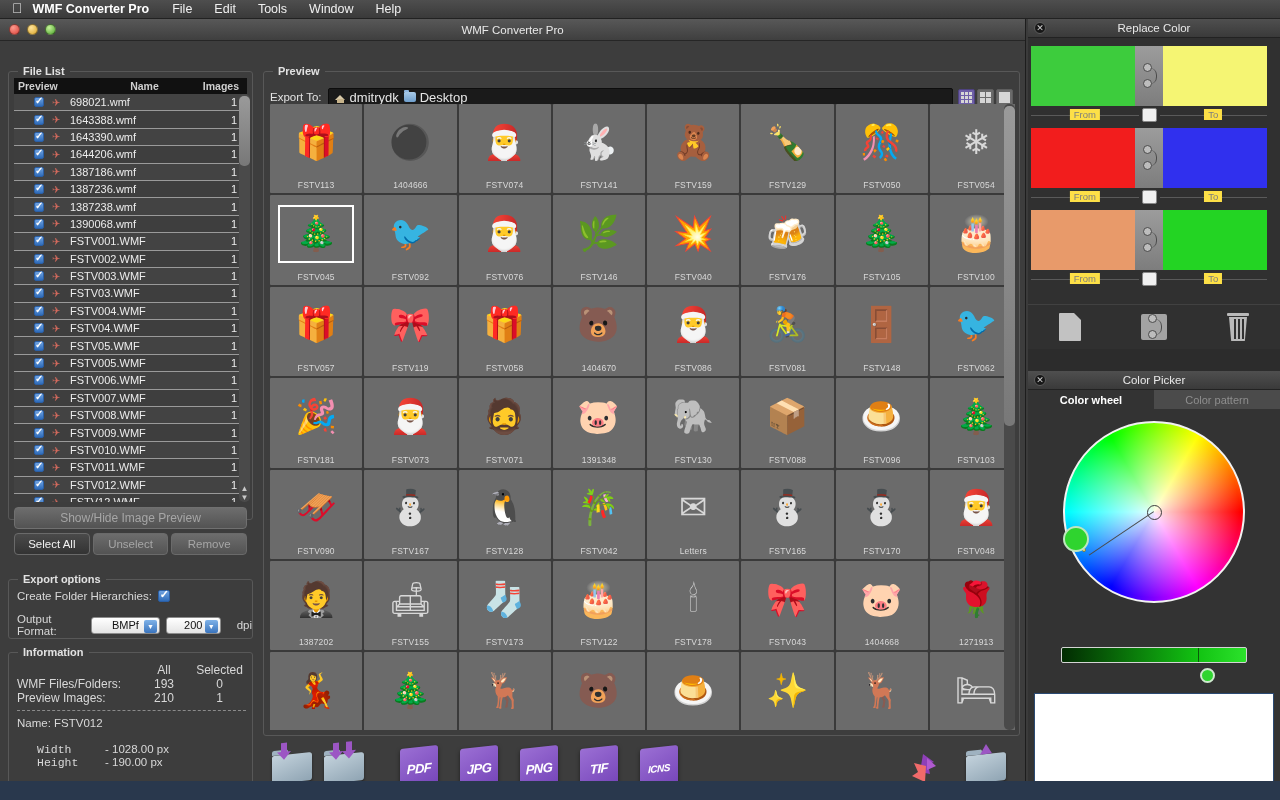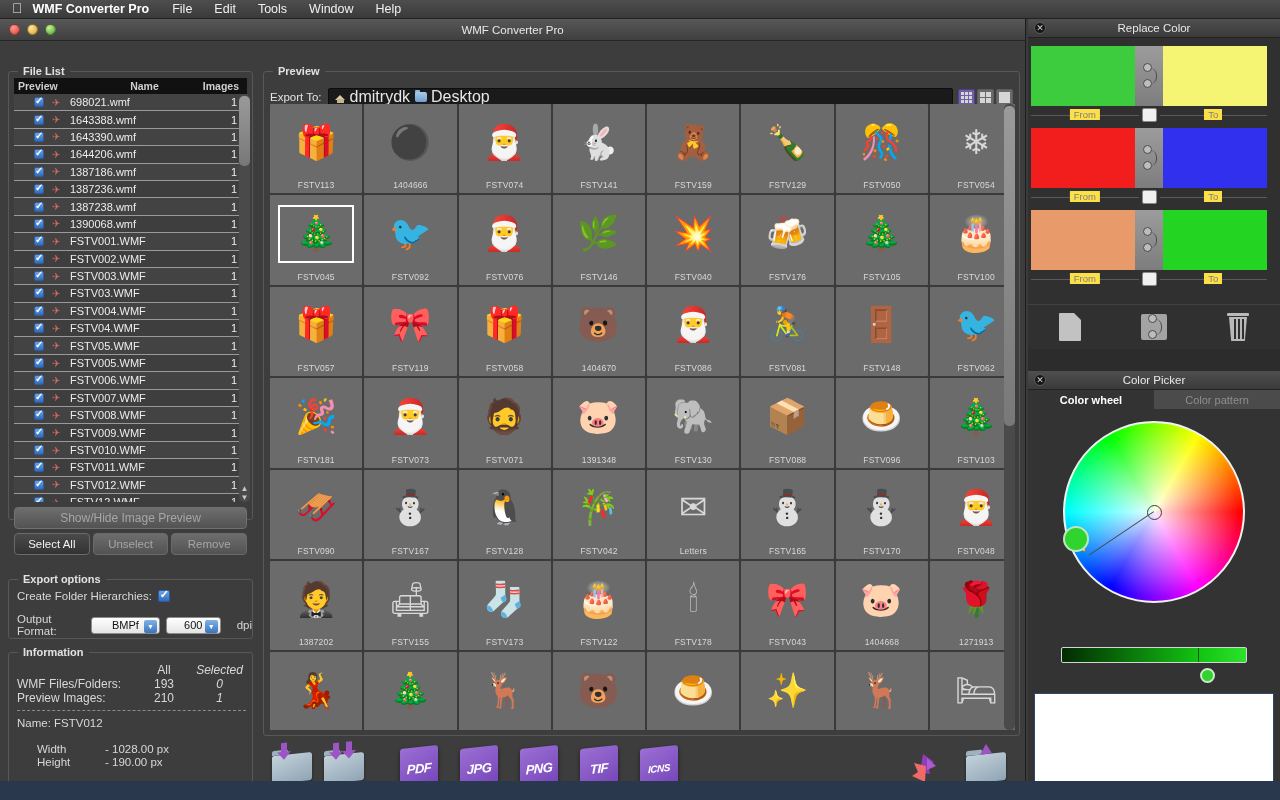--- a/index.html
+++ b/index.html
@@ -127,40 +127,40 @@
     position:absolute; right:2px; top:2px; width:13px; height:13px;
     background:linear-gradient(#7fb2e8,#3a74bd); border-radius:2px;
     color:#fff; font-size:7px; text-align:center; line-height:13px;
   }
   
   #info-box{ left:0; top:603px; width:245px; height:167px; }
   .infotable{ position:absolute; top:10px; left:8px; width:229px; font-size:12px; }
   .infotable .r{ display:flex; height:14px; align-items:center; }
   .infotable .lbl{ width:118px; }
   .infotable .all{ width:58px; text-align:left; }
-  .infotable .sel{ flex:1; text-align:left;font-style:italic; }
+  .infotable .sel{ flex:1; text-align:left; }
   .dashed{
     position:absolute; left:8px; top:57px; width:229px;
     border-top:1px dashed #8b8b8b;
   }
   #info-name{ position:absolute; left:8px; top:64px; font-size:11.5px; }
   .dimrow{ position:absolute; left:28px; font-size:11.5px; display:flex; }
-  .dimrow .k{ width:68px; }
+  .dimrow .k{ width:68px;font-family:Liberation Mono, monospace; }
   
   #preview-box{ position:absolute; left:263px; top:52px; width:757px; height:665px; }
   #exportbar{
     position:absolute; left:6px; top:8px; right:6px; height:34px;
     display:flex; align-items:center;
   }
   #exportbar .lbl{ font-size:11.5px; color:#e2e2e2; margin-right:6px; }
   #pathfield{
     flex:1; height:19px; background:#1a1a1a; border:1px solid #0d0d0d;
     border-radius:2px; display:flex; align-items:center; padding-left:6px; gap:5px;
   }
-  #pathfield .seg{ display:flex; align-items:center; gap:4px; font-size:16px; color:#e6e6e6; }
+  #pathfield .seg{ display:flex; align-items:center; gap:4px; font-size:13px; color:#e6e6e6; }
   .icn-home{
     width:11px; height:11px; position:relative; display:inline-block;
   }
   .icn-home:before{
     content:""; position:absolute; left:0; top:3px; width:0; height:0;
     border-left:5.5px solid transparent; border-right:5.5px solid transparent;
     border-bottom:5px solid #d8c9a8;
   }
   .icn-home:after{
     content:""; position:absolute; left:2px; top:7px; width:7px; height:4px;
@@ -609,21 +609,21 @@
         <span class="chk-blue"></span>
       </div>
 
       <div class="optrow" id="opt2">
         <span>Output Format:</span>
         <span class="combo" style="width:78px">
           <span>BMPf</span>
           <span class="arrow">▼</span>
         </span>
         <span class="combo" style="width:62px">
-          <span>600</span>
+          <span>200</span>
           <span class="arrow">▼</span>
         </span>
         <span style="margin-left:16px">dpi</span>
       </div>
     </div>
 
     <div class="groupbox" id="info-box">
       <div class="grouplabel">Information</div>
 
       <div class="infotable">

